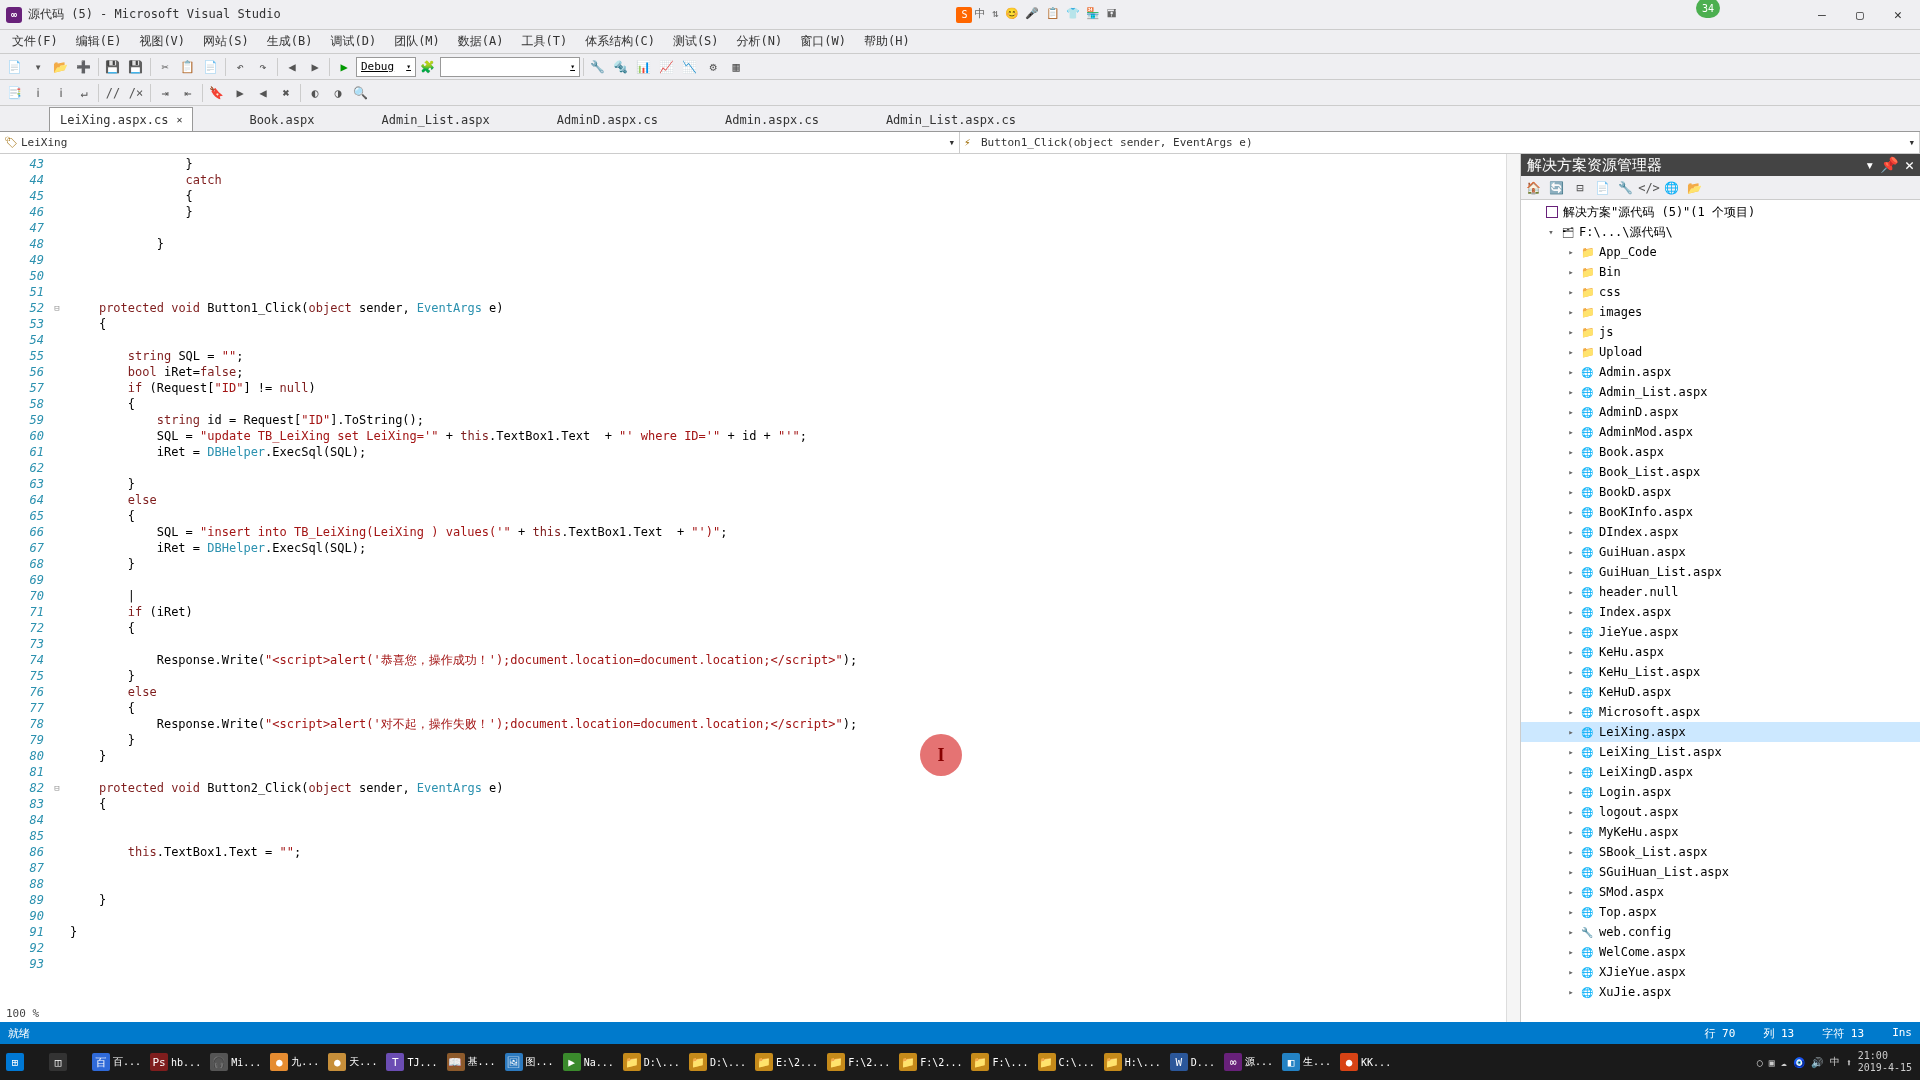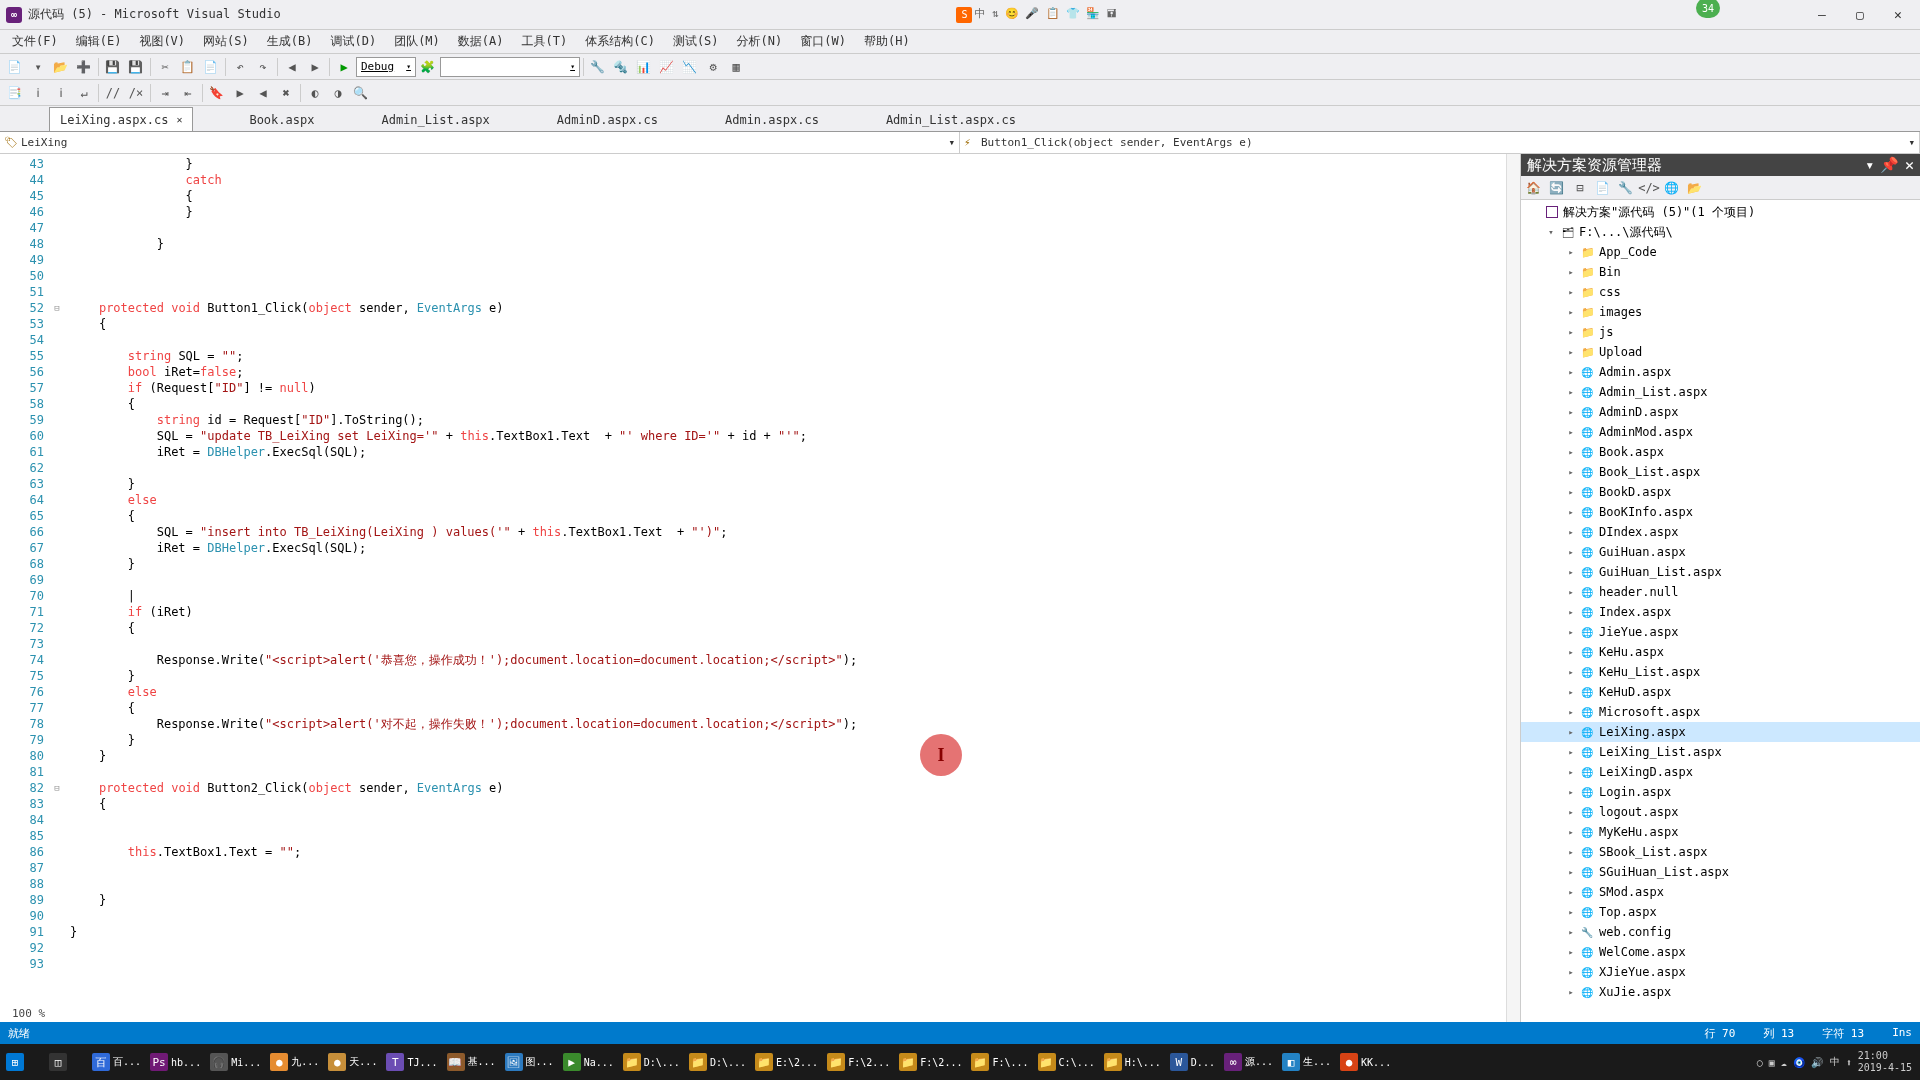--- a/index.html
+++ b/index.html
@@ -41,29 +41,29 @@
 .navrow .nd .ico{width:14px;height:14px;margin-right:3px;color:#9e6a03;}
 
 
 .mainarea { display:flex; height:calc(100% - 30px - 24px - 26px - 26px - 26px - 22px - 22px - 36px); }
 .editor-pane { flex:1; display:flex; flex-direction:column; position:relative; background:#fff; }
 .explorer-pane { width:400px; border-left:1px solid #ccc; display:flex; flex-direction:column; background:#efeff2;}
 
 
 .editor-body { flex:1; display:flex; overflow:hidden; font-family:Consolas,"Courier New",monospace; font-size:12px; line-height:16px; position:relative;}
 .gutter { width:50px; background:#fff; color:#2b91af; text-align:right; padding:2px 6px 0 0; user-select:none; border-right:0px;}
-.gutter div { height:16px;}
+.gutter div { height:16px;font-style:italic;}
 .foldcol { width:14px; background:#fff; color:#919191; text-align:center; padding-top:2px;}
 .foldcol div{height:16px; font-size:9px;}
 .code { flex:1; padding:2px 0 0 6px; white-space:pre; color:#000; position:relative;}
 .code div { height:16px;}
-.kw{color:#ef4444;}
+.kw{color:#7f1d1d;}
 .type{color:#2b91af;}
 .str{color:#a31515;}
-.scroll-badge { position:absolute; bottom:2px; left:12px; font-size:11px; color:#444;}
+.scroll-badge { position:absolute; bottom:2px; left:6px; font-size:11px; color:#444;}
 .editor-vstrip { position:absolute; right:0; top:0; bottom:0; width:14px; background:#f5f5f5; border-left:1px solid #ddd;}
 .cursor-marker{ position:absolute; width:42px; height:42px; border-radius:50%; background:#e57373; display:flex; align-items:center; justify-content:center; color:#800; font-family:serif; font-size:18px; font-weight:bold; pointer-events:none;}
 
 
 .explorer-head{ height:22px; background:#444; color:#fff; display:flex; align-items:center; padding:0 6px; font-size:15px;}
 .explorer-head .pin{margin-left:auto; display:flex; gap:6px;}
 .explorer-tb { height:24px; background:#efeff2; border-bottom:1px solid #ccc; display:flex; align-items:center; gap:1px; padding:0 2px;}
 .tree { flex:1; overflow:auto; background:#fff; padding:2px 0;}
 .treeitem { display:flex; align-items:center; height:20px; padding-left:6px; gap:4px; cursor:pointer; font-size:12px;}
 .treeitem .exp{ width:12px; text-align:center; color:#666; font-size:9px;}
@@ -653,21 +653,21 @@
       <span class="tbico" style="background:#0078d4">⊞</span>
     </div>
     <div class="tbitem">
       <span class="tbico" style="background:#333">◫</span>
     </div>
     <div class="tbitem">
       <span class="tbico" style="background:#2f6ad9">百</span>
       <span>百...</span>
     </div>
     <div class="tbitem">
-      <span class="tbico" style="background:#701a75">Ps</span>
+      <span class="tbico" style="background:#7f1d1d">Ps</span>
       <span>hb...</span>
     </div>
     <div class="tbitem">
       <span class="tbico" style="background:#555">🎧</span>
       <span>Mi...</span>
     </div>
     <div class="tbitem">
       <span class="tbico" style="background:#e58c31">●</span>
       <span>九...</span>
     </div>

